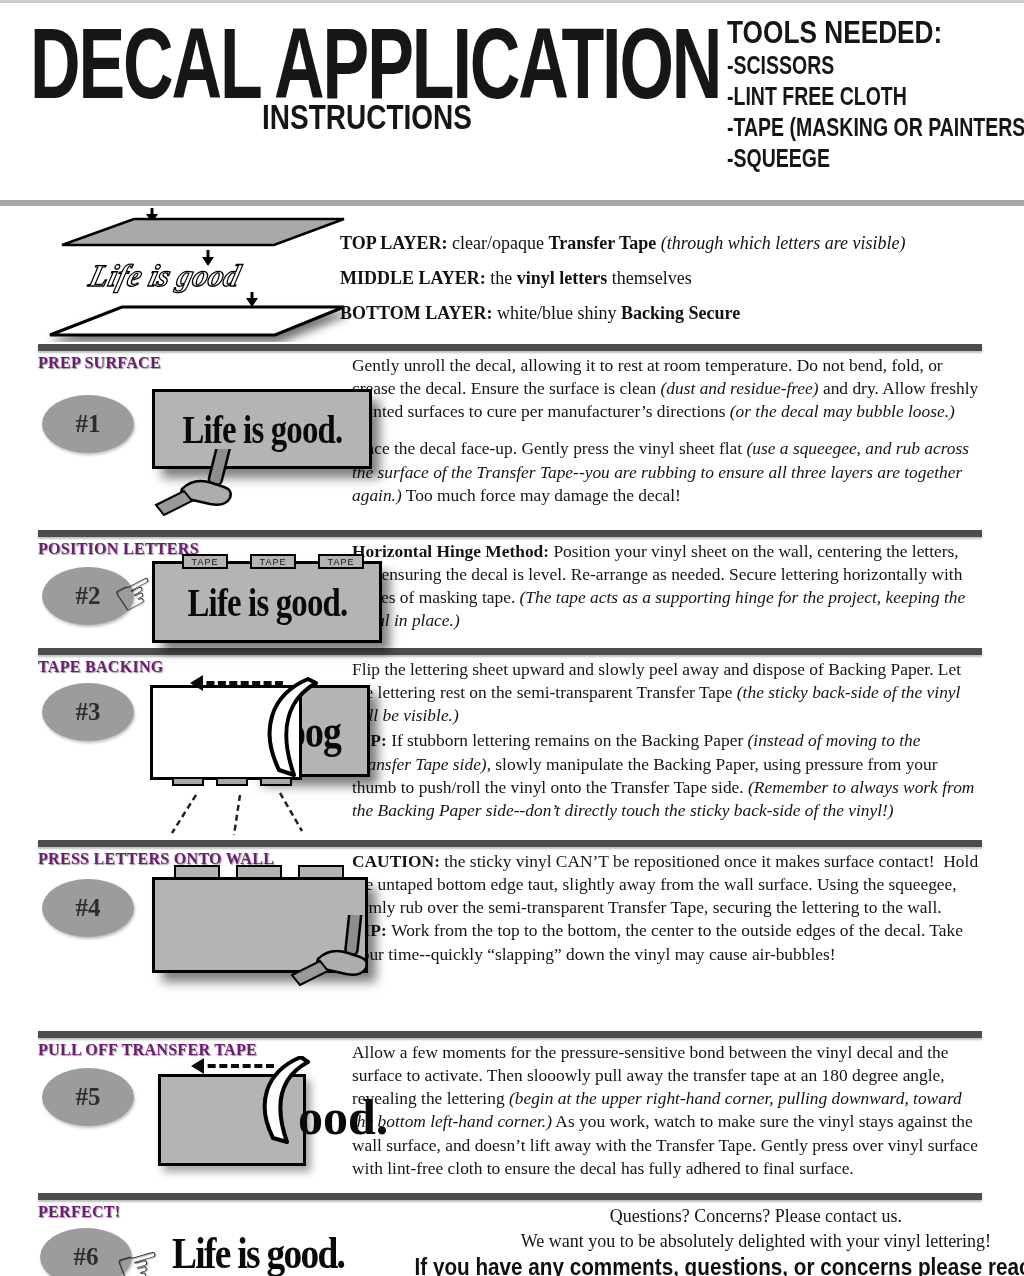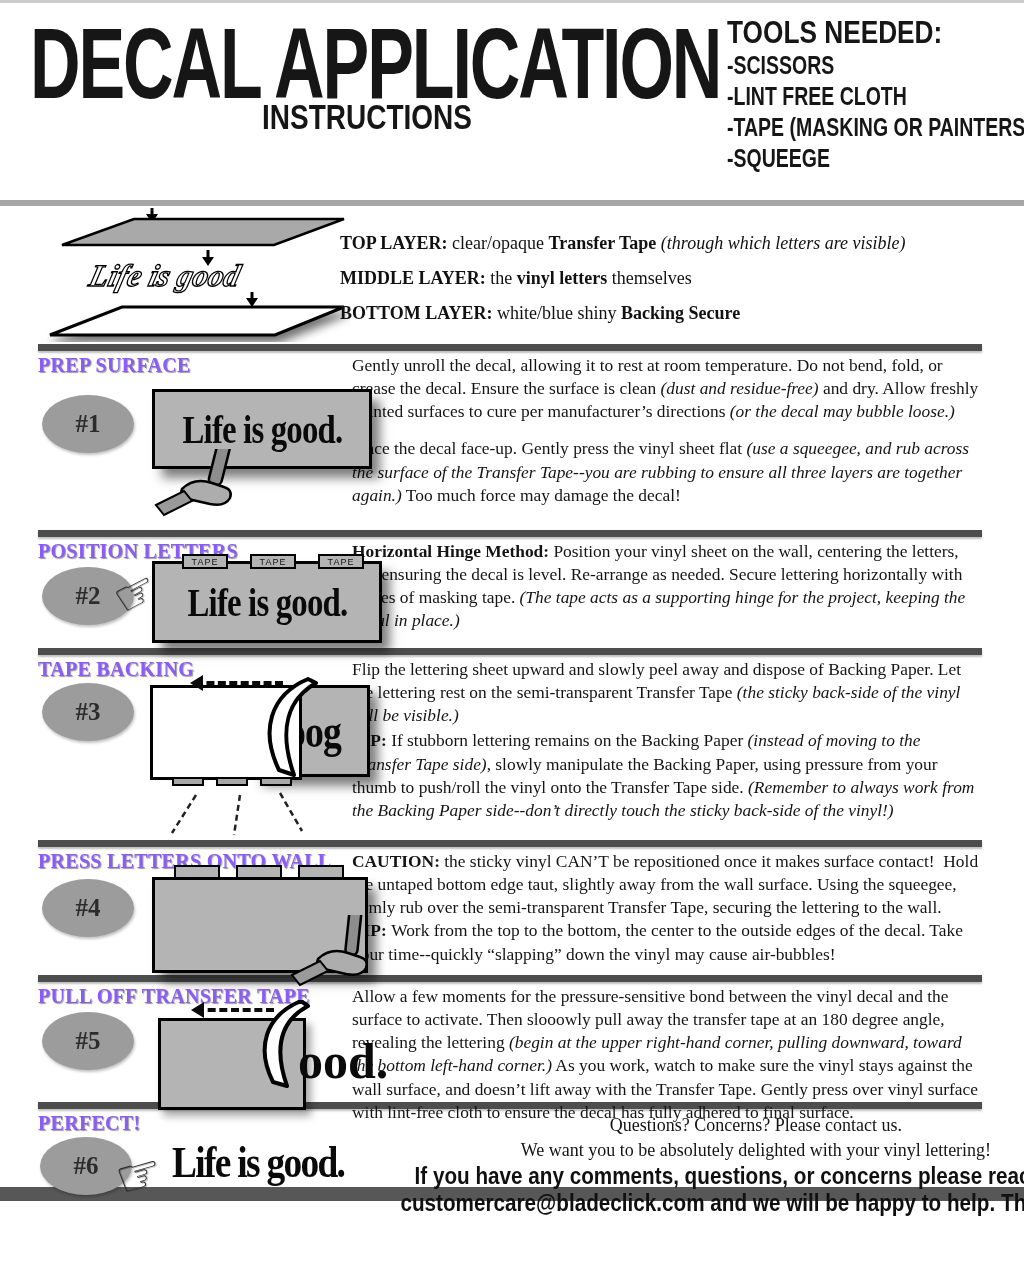--- a/index.html
+++ b/index.html
@@ -38,22 +38,22 @@
     color:#fff; -webkit-text-stroke:1.3px #000; transform:skewX(-14deg); white-space:nowrap;
     font-family:"Liberation Serif", serif;
   }
   
   .step { position:relative; display:flex; }
   .sLeft { width:352px; flex:none; position:relative; }
   .sRight { flex:1; padding:3px 44px 0 0; font-size:17.4px; line-height:1.33; color:#141414; }
   .para { white-space:pre-wrap; }
   .run-b { font-weight:bold; } .run-i { font-style:italic; }
   .stepTitle {
-    position:absolute; left:38px; top:3px; font-weight:bold; font-size:20px; letter-spacing:.3px;
-    color:#8b5cf6; text-shadow:1px 1px 1px rgba(70,70,70,.55); white-space:nowrap;
+    position:absolute; left:38px; top:3px; font-weight:bold; font-size:16px; letter-spacing:.3px;
+    color:#701a75; text-shadow:1px 1px 1px rgba(70,70,70,.55); white-space:nowrap;
   }
   .badge {
     position:absolute; width:92px; height:58px; background:#9c9c9c; border-radius:50%;
     display:flex; align-items:center; justify-content:center;
     font-weight:bold; font-size:25px; color:#2c2c2c; box-shadow:1px 2px 3px rgba(0,0,0,.25);
   }
   .decal {
     position:absolute; background:#b4b4b4; border:3px solid #000;
     box-shadow:9px 10px 10px -1px rgba(0,0,0,.5);
     display:flex; align-items:center; justify-content:center;
@@ -206,42 +206,42 @@
       </svg>
     </div>
     <div class="sRight">
       <p class="para"><span class="run-n">Flip the lettering sheet upward and slowly peel away and dispose of Backing Paper. Let the lettering rest on the semi-transparent Transfer Tape </span><span class="run-i">(the sticky back-side of the vinyl will be visible.)</span></p>
       <p class="para" style="margin-top:2px"><span class="run-b">TIP: </span><span class="run-n">If stubborn lettering remains on the Backing Paper </span><span class="run-i">(instead of moving to the Transfer Tape side)</span><span class="run-n">, slowly manipulate the Backing Paper, using pressure from your thumb to push/roll the vinyl onto the Transfer Tape side. </span><span class="run-i">(Remember to always work from the Backing Paper side--don’t directly touch the sticky back-side of the vinyl!)</span></p>
     </div>
   </div>
 
   <div class="rule"></div>
 
-  <div class="step" style="height:128px">
+  <div class="step" style="height:184px">
     <div class="sLeft">
       <div class="stepTitle">PRESS LETTERS ONTO WALL</div>
       <div class="badge" style="left:42px;top:32px">#4</div>
       <div class="tab" style="left:174px;top:18px;width:46px;height:17px"></div>
       <div class="tab" style="left:236px;top:18px;width:46px;height:17px"></div>
       <div class="tab" style="left:298px;top:18px;width:46px;height:17px"></div>
       <div class="decal" style="left:152px;top:30px;width:216px;height:96px"></div>
       <svg class="art-abs" style="left:290px;top:68px" width="110" height="72" viewBox="0 0 110 72">
         <rect x="58" y="-18" width="12" height="58" rx="5" transform="rotate(6 64 11)" fill="#8d8d8d" stroke="#000" stroke-width="2.5"></rect>
         <path d="M28 44 Q40 32 58 38 L70 42 Q79 45 76 53 Q71 62 56 59 L34 54 Q25 51 28 44 Z" fill="#adadad" stroke="#000" stroke-width="2.5"></path>
         <path d="M2 60 L30 46 L38 56 L10 70 Z" fill="#9a9a9a" stroke="#000" stroke-width="2"></path>
       </svg>
     </div>
     <div class="sRight">
       <p class="para"><span class="run-b">CAUTION: </span><span class="run-n">the sticky vinyl CAN’T be repositioned once it makes surface contact!  Hold the untaped bottom edge taut, slightly away from the wall surface. Using the squeegee, firmly rub over the semi-transparent Transfer Tape, securing the lettering to the wall. </span><span class="run-b">TIP: </span><span class="run-n">Work from the top to the bottom, the center to the outside edges of the decal. Take your time--quickly “slapping” down the vinyl may cause air-bubbles!</span></p>
     </div>
   </div>
 
   <div class="rule"></div>
 
-  <div class="step" style="height:120px">
+  <div class="step" style="height:155px">
     <div class="sLeft">
       <div class="stepTitle">PULL OFF TRANSFER TAPE</div>
       <div class="badge" style="left:42px;top:30px">#5</div>
       <div class="decal" style="left:158px;top:36px;width:148px;height:92px;box-shadow:5px 6px 8px rgba(0,0,0,.35)"></div>
       <div class="dash-arrow" style="left:196px;top:26px;width:78px"></div>
       <svg class="art-abs" style="left:258px;top:18px" width="58" height="96" viewBox="0 0 58 96">
         <path d="M50 6 C24 20 15 46 29 86 L15 82 C-2 48 7 16 43 1 Z" fill="#ffffff" stroke="#000" stroke-width="4" stroke-linejoin="round"></path>
       </svg>
       <div class="part-word" style="left:298px;top:50px;font-size:50px">ood.</div>
     </div>

